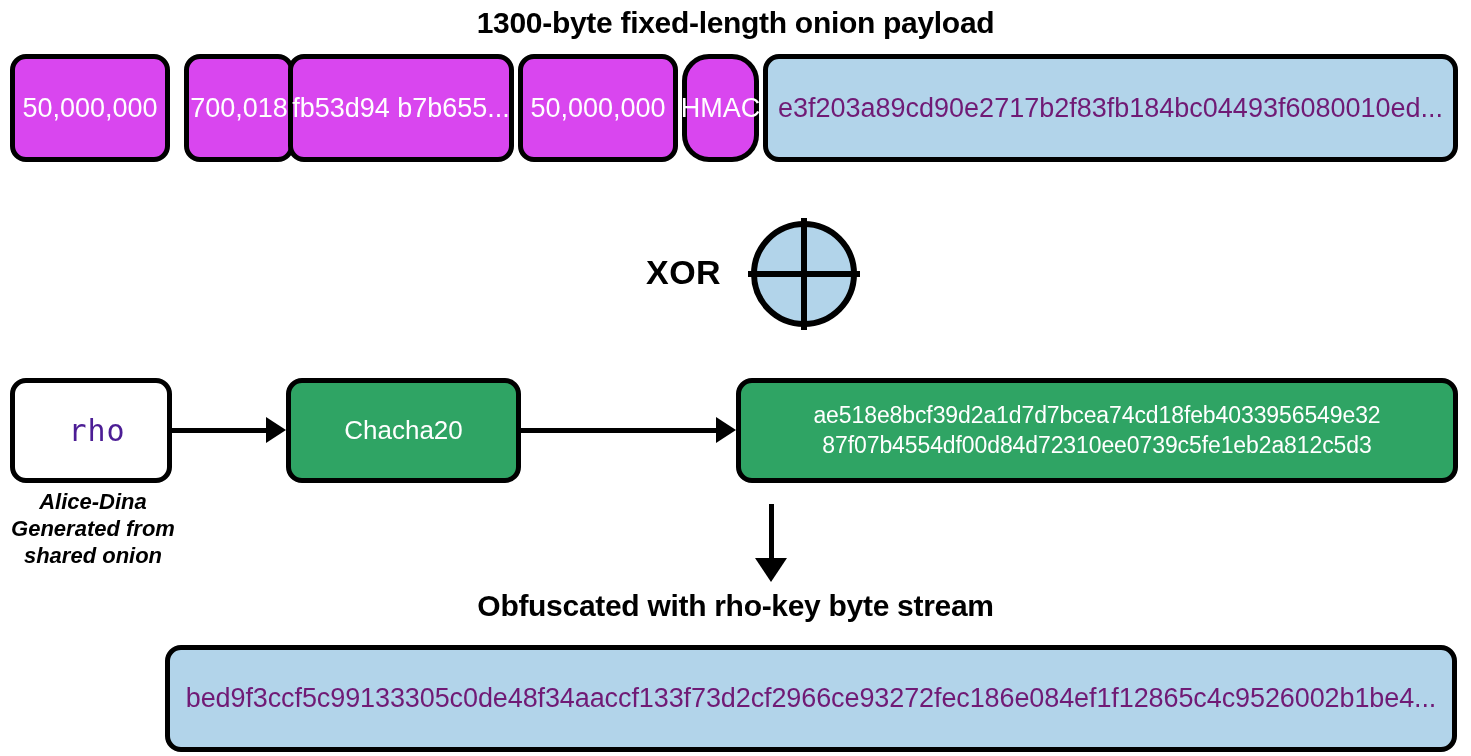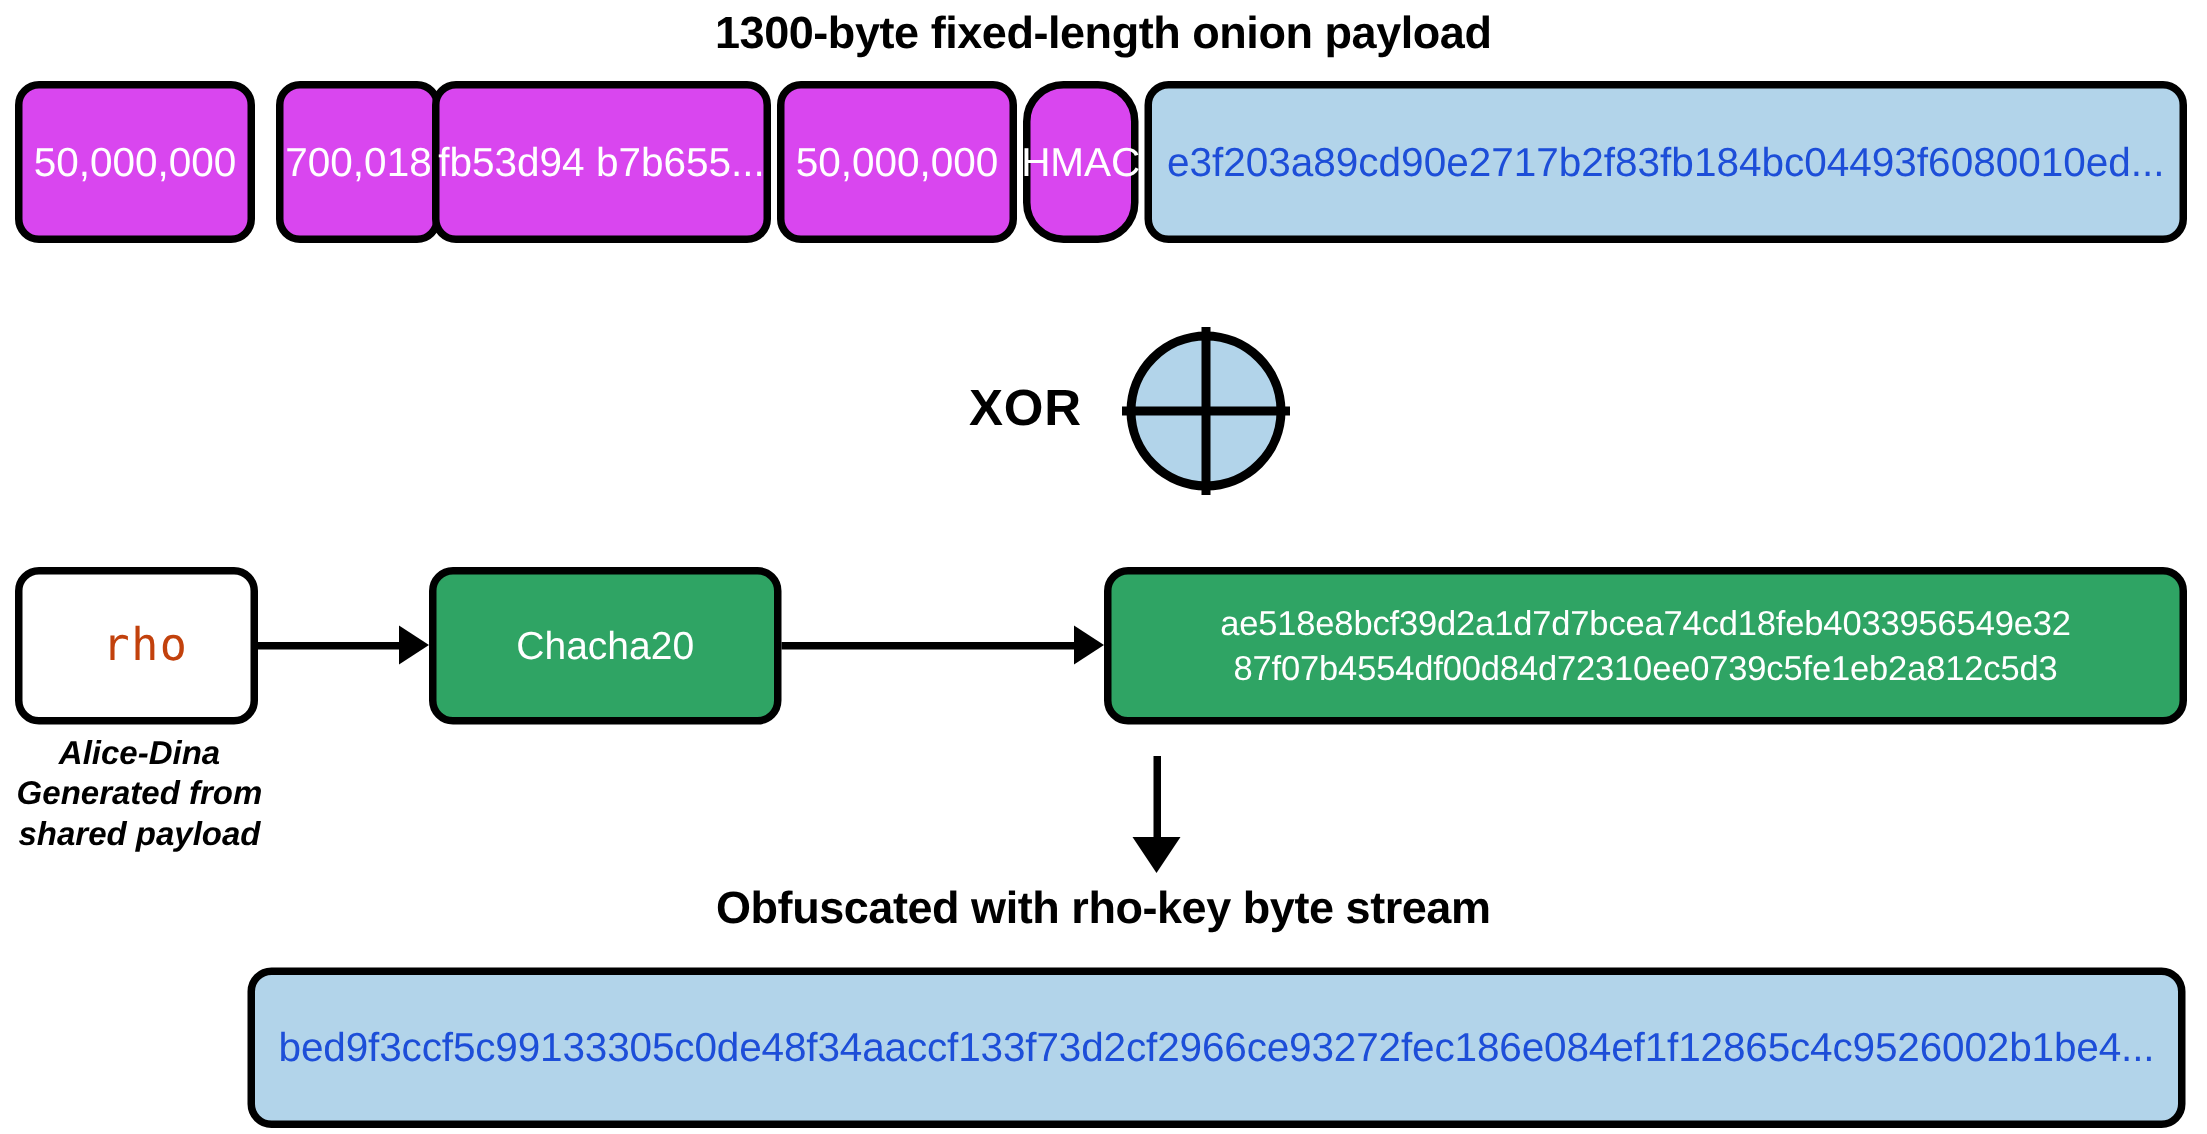--- a/index.html
+++ b/index.html
@@ -31,29 +31,29 @@
     text-align: center;
     line-height: 1.12;
     white-space: nowrap;
   }
   .box-dark {
     background: #d946ef;
     color: #ffffff;
   }
   .box-light {
     background: #b2d4ea;
-    color: #1d4ed8;
+    color: #701a75;
   }
   .box-green {
     background: #2fa464;
     color: #ffffff;
   }
   .box-white {
     background: #ffffff;
-    color: #c2410c;
+    color: #4c1d95;
     padding-left: 12px;
   }
 
   
   .title {
     position: absolute;
     font-weight: bold;
     font-size: 30px;
     letter-spacing: -0.3px;
     color: #000000;
@@ -186,21 +186,21 @@
   <svg id="xor-symbol" viewBox="0 0 120 120">
     <circle cx="60" cy="60" r="50" fill="#b2d4ea" stroke="#000000" stroke-width="6"></circle>
     <line x1="60" y1="4" x2="60" y2="116" stroke="#000000" stroke-width="6"></line>
     <line x1="4" y1="60" x2="116" y2="60" stroke="#000000" stroke-width="6"></line>
   </svg>
 
   <div class="box box-white" id="rho-box">rho</div>
   <div id="rho-caption">
     <div>Alice-Dina</div>
     <div>Generated from</div>
-    <div>shared payload</div>
+    <div>shared onion</div>
   </div>
 
   <div class="connector">
     <div class="h-line" style="left:172px; top:428px; width:96px;"></div>
     <div class="arrow-right" style="left:266px; top:417px;"></div>
   </div>
 
   <div class="box box-green" id="chacha-box">Chacha20</div>
 
   <div class="connector">

